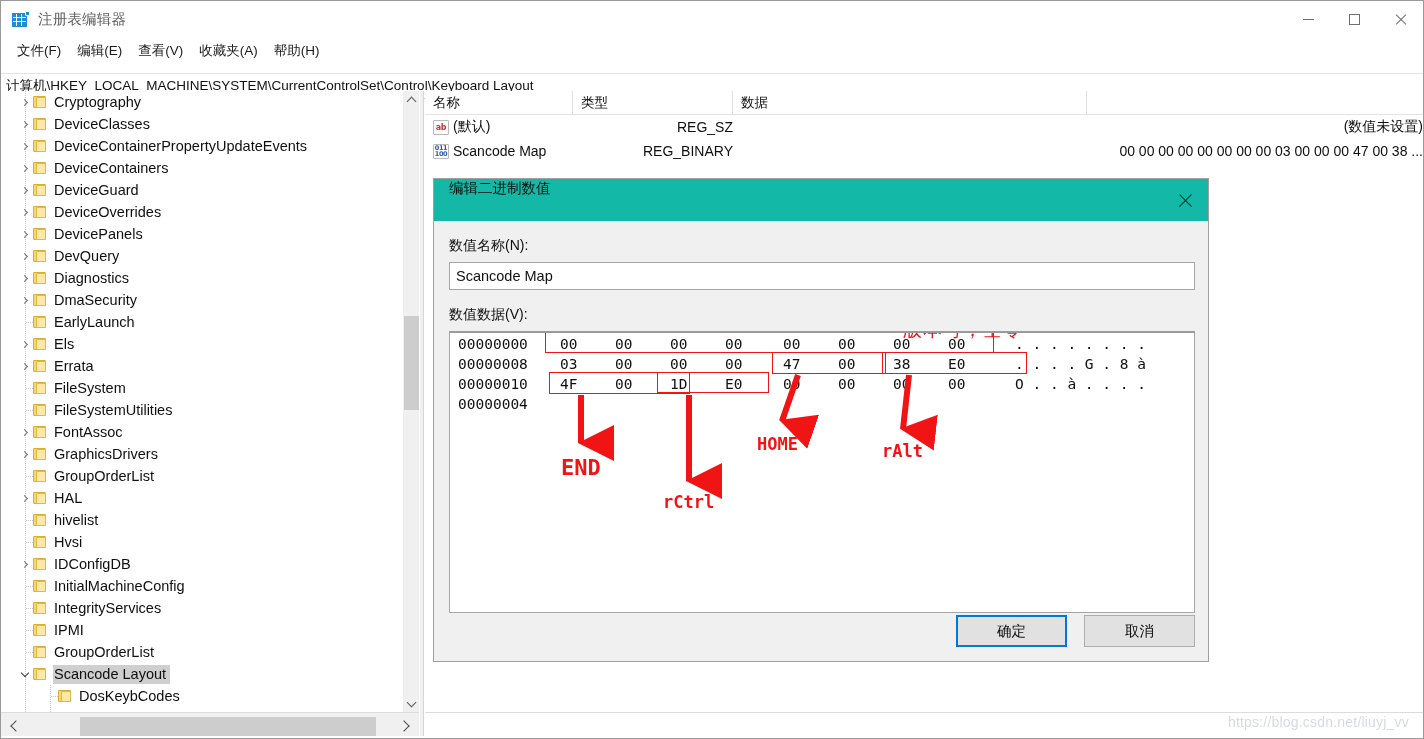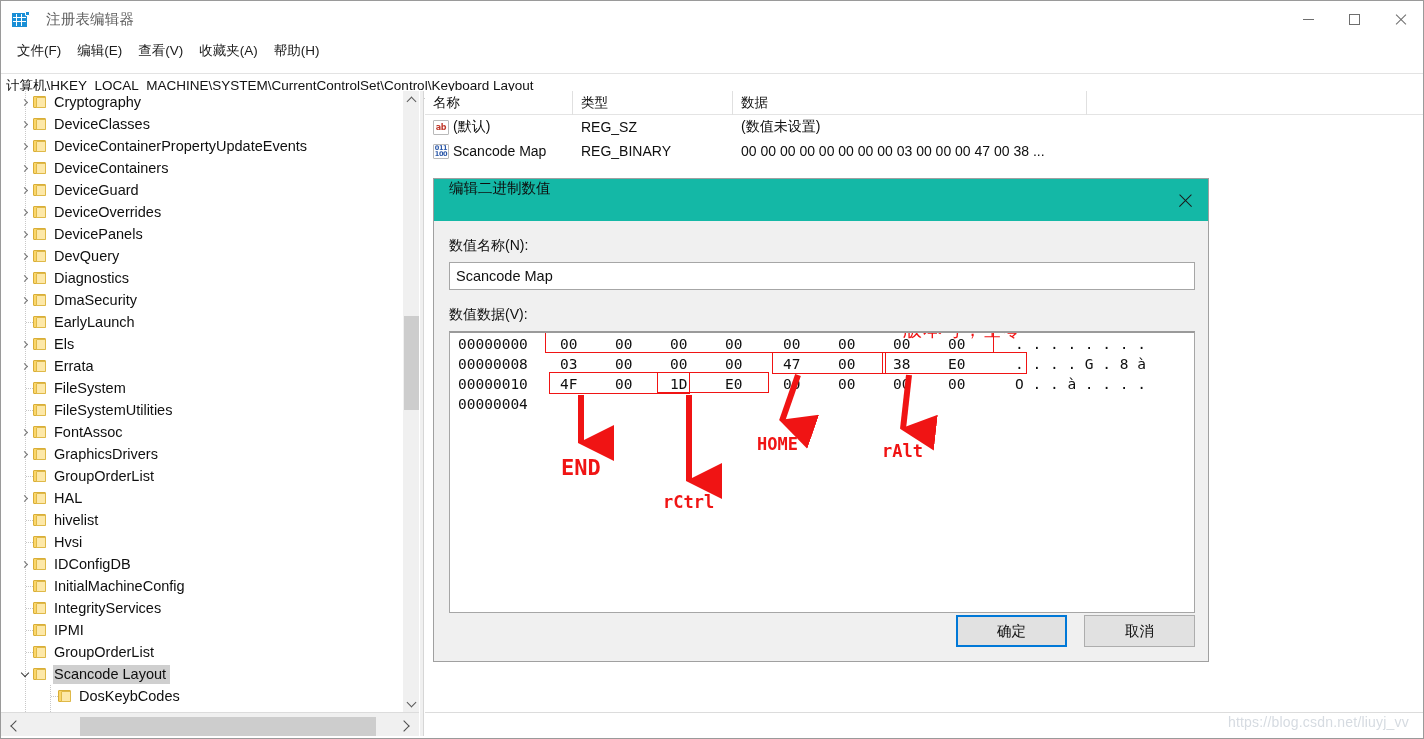--- a/index.html
+++ b/index.html
@@ -14,21 +14,21 @@
     position: relative;
     width: 1424px; height: 739px;
     background: #ffffff;
     border: 1px solid #9a9a9a;
   }
 
   
   .titlebar {
     position: absolute; left: 0; top: 0; width: 1422px; height: 37px;
     background: #ffffff;
-    display: flex; align-items: center; gap: 8px;
+    display: flex; align-items: center;
   }
   .title-icon {
     width: 17px; height: 17px; margin-left: 11px; margin-right: 9px;
     position: relative; flex: none;
   }
   .title-icon .sq {
     position: absolute; left: 0; top: 2px; width: 15px; height: 14px;
     background: #1a8fd6;
   }
   .title-icon .grid {
@@ -185,21 +185,21 @@
   }
   .lv-col {
     font-size: 13.5px; color: #111; padding: 3px 0 0 8px;
     border-right: 1px solid #e0e0e0; height: 24px; white-space: nowrap;
   }
   .lv-col.c1 { width: 148px; }
   .lv-col.c2 { width: 160px; }
   .lv-col.c3 { width: 354px; }
   .lv-rows { position: absolute; left: 0; top: 24px; width: 100%; }
   .lv-row { height: 24px; display: flex; align-items: center; font-size: 14px; color: #0e0e0e; }
-  .lv-cell { white-space: nowrap; overflow: hidden; }
+  .lv-cell { white-space: nowrap; overflow: hidden; text-align: right; }
   .lv-cell.n { width: 148px; display: flex; align-items: center; padding-left: 8px; }
   .lv-cell.t { width: 160px; padding-left: 8px; }
   .lv-cell.d { flex: 1; padding-left: 8px; }
   .vicon {
     width: 16px; height: 15px; flex: none; margin-right: 4px;
     background: #ffffff; border: 1px solid #b9b9b9; border-radius: 1px;
     font-size: 8px; line-height: 7px; font-weight: bold;
     font-family: "DejaVu Sans", sans-serif;
     display: flex; align-items: center; justify-content: center;
     letter-spacing: -0.3px;

